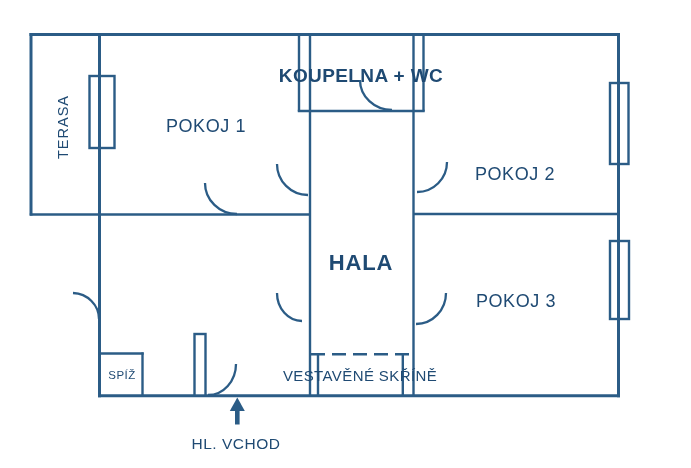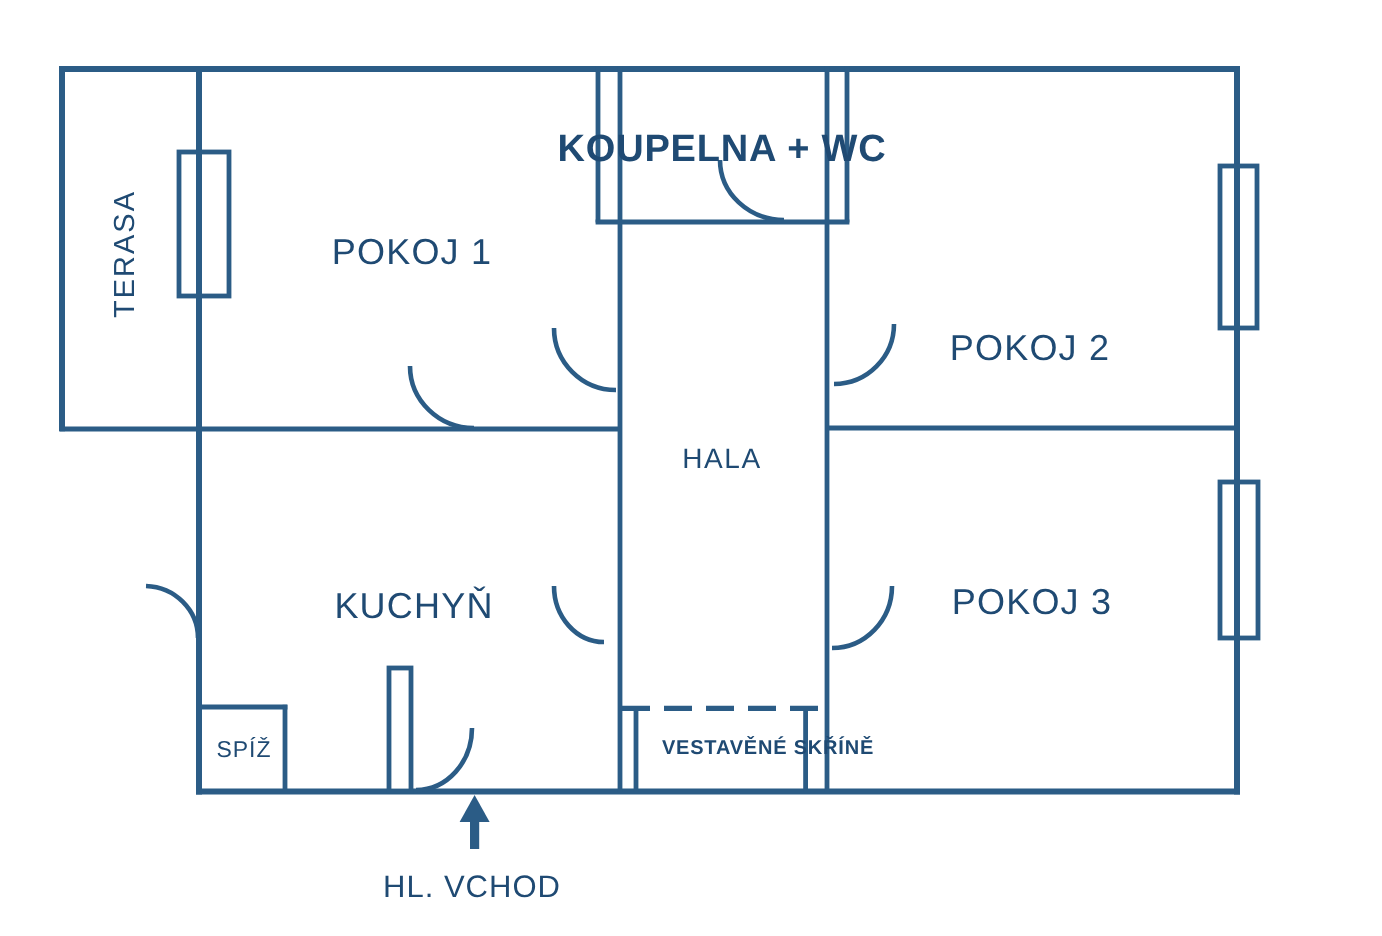--- a/index.html
+++ b/index.html
@@ -15,23 +15,23 @@
   .winsym { stroke:var(--line); stroke-width:2.4; fill:none; }
   .stub   { stroke:var(--line); stroke-width:2.4; fill:var(--bg); }
   .dashed { stroke:var(--line); stroke-width:2.6; fill:none; stroke-dasharray:14 7; }
   .arrow-shaft { stroke:var(--line); stroke-width:4.6; fill:none; }
   .arrow-head  { fill:var(--line); stroke:none; }
   .label {
     position:absolute; transform:translate(-50%,-50%);
     white-space:nowrap; color:var(--text); line-height:1;
   }
   .room-label  { font-weight:400; font-size:18px; letter-spacing:0.6px; }
-  .hala-label  { font-weight:400; font-size:14px; letter-spacing:0.8px; }
+  .hala-label  { font-weight:700; font-size:22px; letter-spacing:0.8px;margin-top:34px; }
   .bath-label  { font-weight:700; font-size:19px; letter-spacing:0.4px; }
-  .skrine-label{ font-weight:700; font-size:10px;   letter-spacing:0.4px;margin-left:24px; }
+  .skrine-label{ font-weight:400; font-size:15px;   letter-spacing:0.4px; }
   .spiz-label  { font-weight:400; font-size:11.5px; letter-spacing:0.5px; }
   .terasa-label{ font-weight:400; font-size:14.5px; letter-spacing:1px;
                  transform:translate(-50%,-50%) rotate(-90deg); }
   .vchod-label { font-weight:400; font-size:15.5px; letter-spacing:0.5px;text-align:center; }
 </style>
 </head>
 <body>
 
 <div class="stage">
 
@@ -82,19 +82,18 @@
       <path class="arrow-shaft" d="M237.3 424.5 V406.5"></path>
       <polygon class="arrow-head" points="237.3,397.5 229.8,411 244.8,411"></polygon>
     </g>
   </svg>
 
   <div class="label terasa-label" style="left:63px;  top:127px;">TERASA</div>
   <div class="label room-label" style="left:206px; top:126px;">POKOJ 1</div>
   <div class="label room-label" style="left:515px; top:126px;margin-top:48px;">POKOJ 2</div>
   <div class="label bath-label" style="left:361px; top:75px;">KOUPELNA + WC</div>
   <div class="label hala-label" style="left:361px; top:229px;">HALA</div>
-  <div class="label room-label" style="left:207px; top:303px;">KUCHYŇ</div>
   <div class="label room-label" style="left:516px; top:301px;">POKOJ 3</div>
   <div class="label spiz-label" style="left:122px; top:376px;">SPÍŽ</div>
   <div class="label skrine-label" style="left:360px; top:375px;">VESTAVĚNÉ SKŘÍNĚ</div>
   <div class="label vchod-label" style="left:236px; top:444px;">HL. VCHOD</div>
 
 </div>
 
 </body></html>

